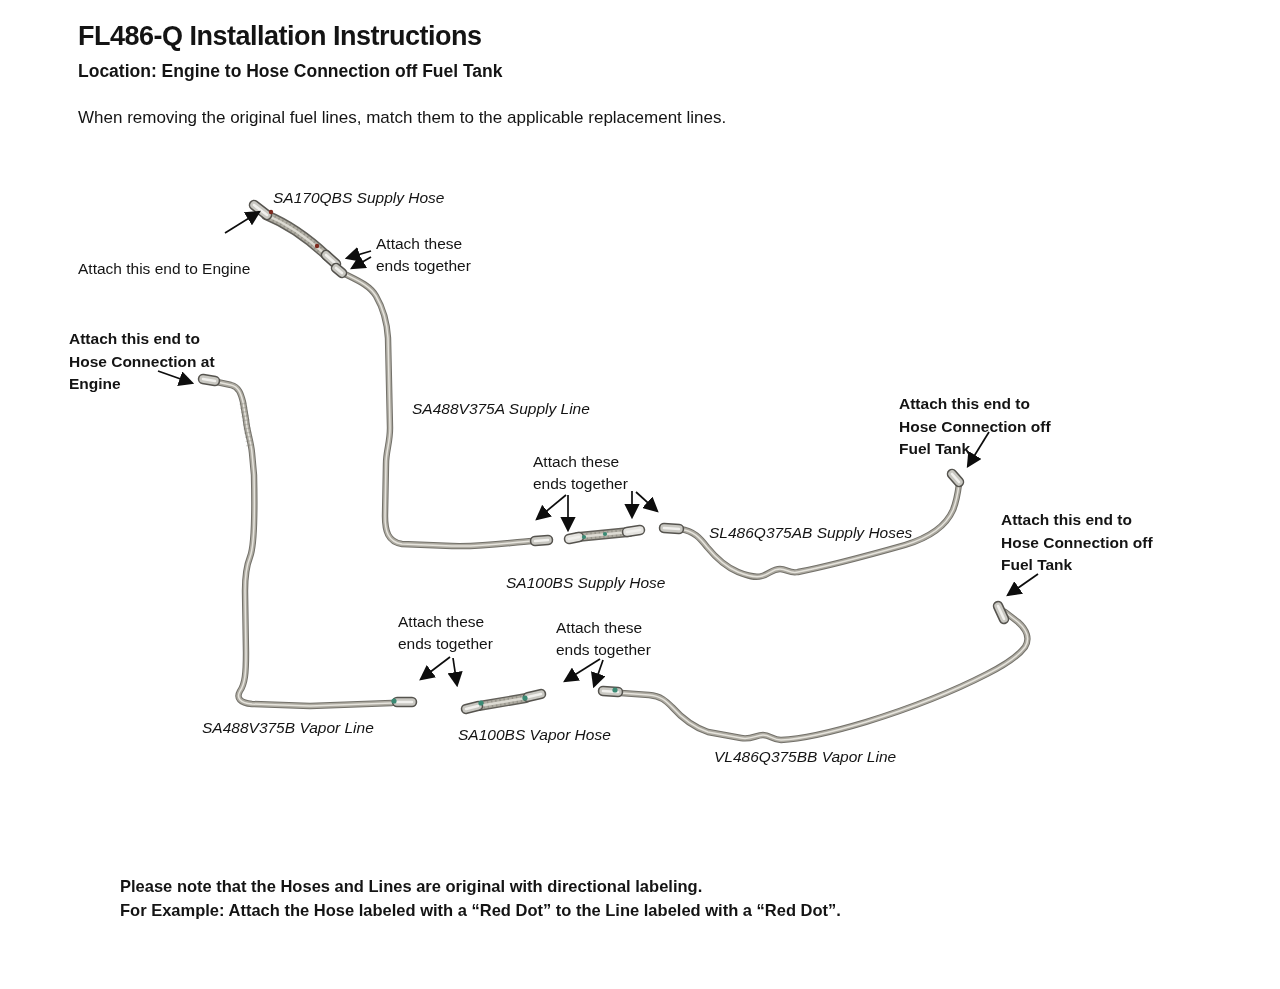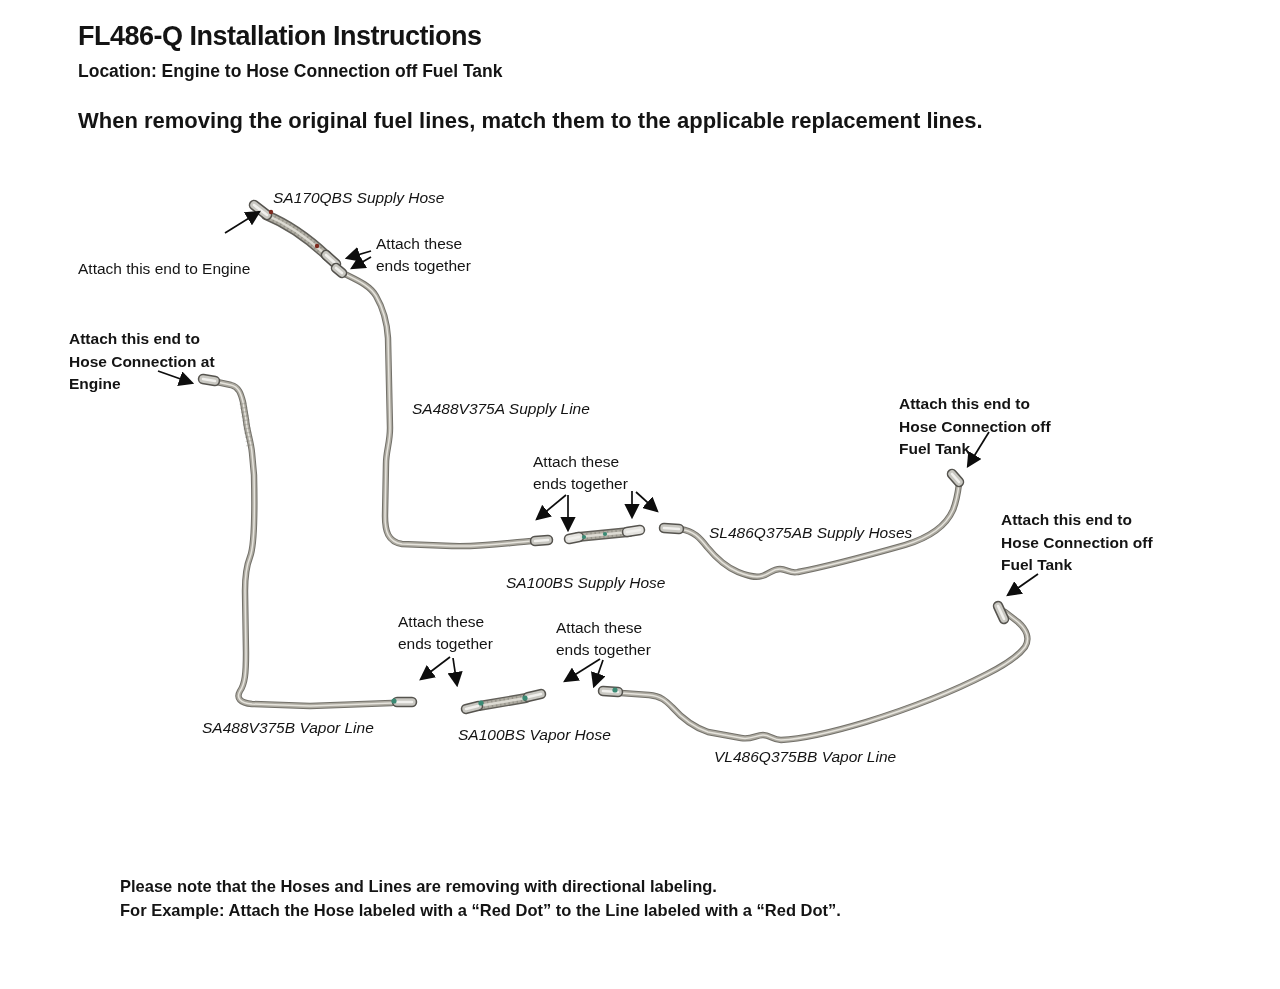--- a/index.html
+++ b/index.html
@@ -2,21 +2,21 @@
 <html><head>
 <meta charset="utf-8">
 <style>
   html,body{margin:0;padding:0;background:#ffffff;}
   .page{
     position:relative;width:1280px;height:989px;background:#ffffff;
     font-family:"Liberation Sans",sans-serif;color:#141414;overflow:hidden;
   }
   .title{position:absolute;left:78px;top:21px;font-size:27px;font-weight:bold;letter-spacing:-0.5px;white-space:nowrap;}
   .subtitle{position:absolute;left:78px;top:61px;font-size:17.5px;font-weight:bold;white-space:nowrap;}
-  .warning{position:absolute;left:78px;top:108px;font-size:22px;font-weight:bold;white-space:nowrap;}
+  .warning{position:absolute;left:78px;top:108px;font-size:17px;font-weight:normal;white-space:nowrap;}
   .plabel{position:absolute;font-size:15.5px;white-space:nowrap;font-style:italic;}
   .callout{position:absolute;font-size:15.5px;line-height:21.5px;white-space:pre-line;}
   .lh22{line-height:22.5px;font-weight:bold;}
   .note{position:absolute;left:120px;font-size:16.5px;font-weight:bold;white-space:nowrap;}
   svg.diagram{position:absolute;left:0;top:0;}
 
   
   .tube .out{fill:none;stroke:#73716a;stroke-width:6.4;stroke-linecap:round;stroke-linejoin:round;}
   .tube .body{fill:none;stroke:#adaaa1;stroke-width:4.4;stroke-linecap:round;stroke-linejoin:round;}
   .tube .hl{fill:none;stroke:#e6e4dd;stroke-width:1.5;stroke-linecap:round;stroke-linejoin:round;}
@@ -243,16 +243,16 @@
 Hose Connection off
 Fuel Tank</div>
   <div class="callout lh22" style="left:1001px;top:509px;">Attach this end to
 Hose Connection off
 Fuel Tank</div>
   <div class="callout" style="left:398px;top:611px;">Attach these
 ends together</div>
   <div class="callout" style="left:556px;top:617px;">Attach these
 ends together</div>
 
-  <div class="note" style="top:877px;">Please note that the Hoses and Lines are removing with directional labeling.</div>
+  <div class="note" style="top:877px;">Please note that the Hoses and Lines are original with directional labeling.</div>
   <div class="note" style="top:901px;">For Example: Attach the Hose labeled with a “Red Dot” to the Line labeled with a “Red Dot”.</div>
 
 </div>
 
 </body></html>

